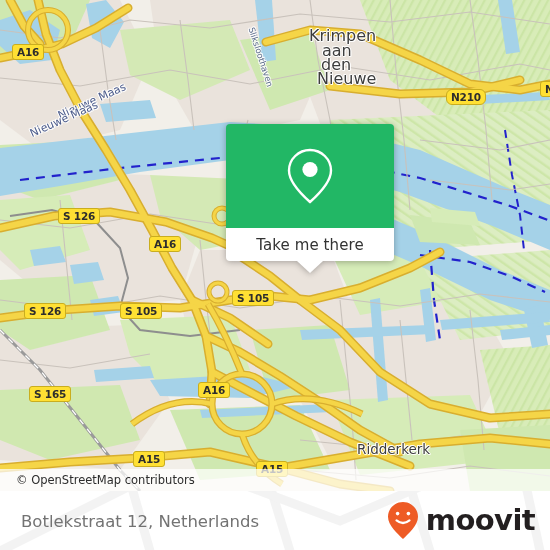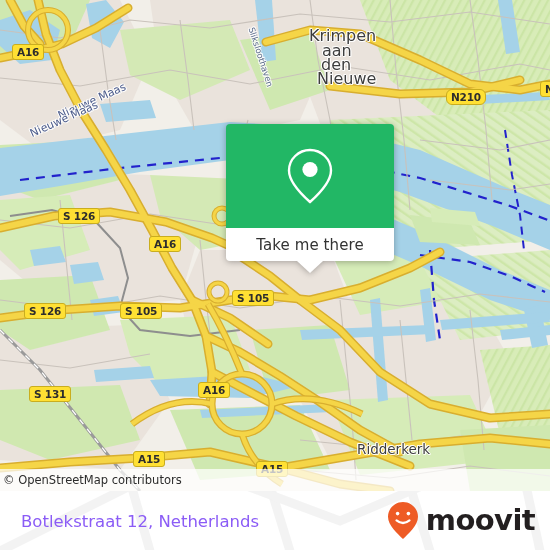--- a/index.html
+++ b/index.html
@@ -55,21 +55,21 @@
   }
 
   
   .attrib{
     position:absolute;left:0;bottom:0;width:550px;height:22px;
     background:rgba(255,255,255,.72);
     display:flex;align-items:center;
   }
   .attrib span{
     font-family:"DejaVu Sans", sans-serif;
-    font-size:11.5px;color:#2c2c2c;padding-left:3px;
+    font-size:11.5px;color:#2c2c2c;padding-left:16px;
   }
 
   
   .callout{
     position:absolute;left:191px;top:124px;width:168px;
     filter:drop-shadow(0 1px 3px rgba(0,0,0,.30));
     padding-left:35px;
   }
   .callout-green{
     background:#22b765;
@@ -99,21 +99,21 @@
 
   
   .footer{
     position:absolute;left:0;top:491px;width:550px;height:59px;
     background:#ffffff;overflow:hidden;
   }
   .footer .fmap{position:absolute;left:0;top:-200px;opacity:.085;}
   .footer .addr{
     position:absolute;left:21px;top:50%;transform:translateY(-50%);
     font-family:"DejaVu Sans", sans-serif;
-    font-size:16.5px;color:#8b5cf6;white-space:nowrap;
+    font-size:16.5px;color:#737373;white-space:nowrap;
   }
   .logo{
     position:absolute;right:15px;top:50%;transform:translateY(-50%);
     display:flex;align-items:center;gap:6px;
   }
   .logo .wordmark{
     font-family:"DejaVu Sans", sans-serif;
     font-size:29px;font-weight:bold;color:#231f20;
     letter-spacing:-0.6px;line-height:1;
   }
@@ -332,21 +332,21 @@
     <div class="mlabel town" style="left:357px;top:426px;margin-top:15px;">Ridderkerk</div>
 
     <div class="shield" style="left:12px;top:44px;">A16</div>
     <div class="shield" style="left:446px;top:89px;border-radius:6px;">N210</div>
     <div class="shield" style="left:540px;top:81px;">N</div>
     <div class="shield" style="left:58px;top:208px;">S 126</div>
     <div class="shield" style="left:149px;top:236px;">A16</div>
     <div class="shield" style="left:232px;top:290px;">S 105</div>
     <div class="shield" style="left:24px;top:303px;">S 126</div>
     <div class="shield" style="left:120px;top:303px;">S 105</div>
-    <div class="shield" style="left:29px;top:386px;">S 131</div>
+    <div class="shield" style="left:29px;top:386px;">S 165</div>
     <div class="shield" style="left:198px;top:382px;">A16</div>
     <div class="shield" style="left:133px;top:451px;">A15</div>
     <div class="shield" style="left:256px;top:461px;">A15</div>
 
     <div class="attrib">
       <span>© OpenStreetMap contributors</span>
     </div>
   </div>
 
   <div class="callout">

